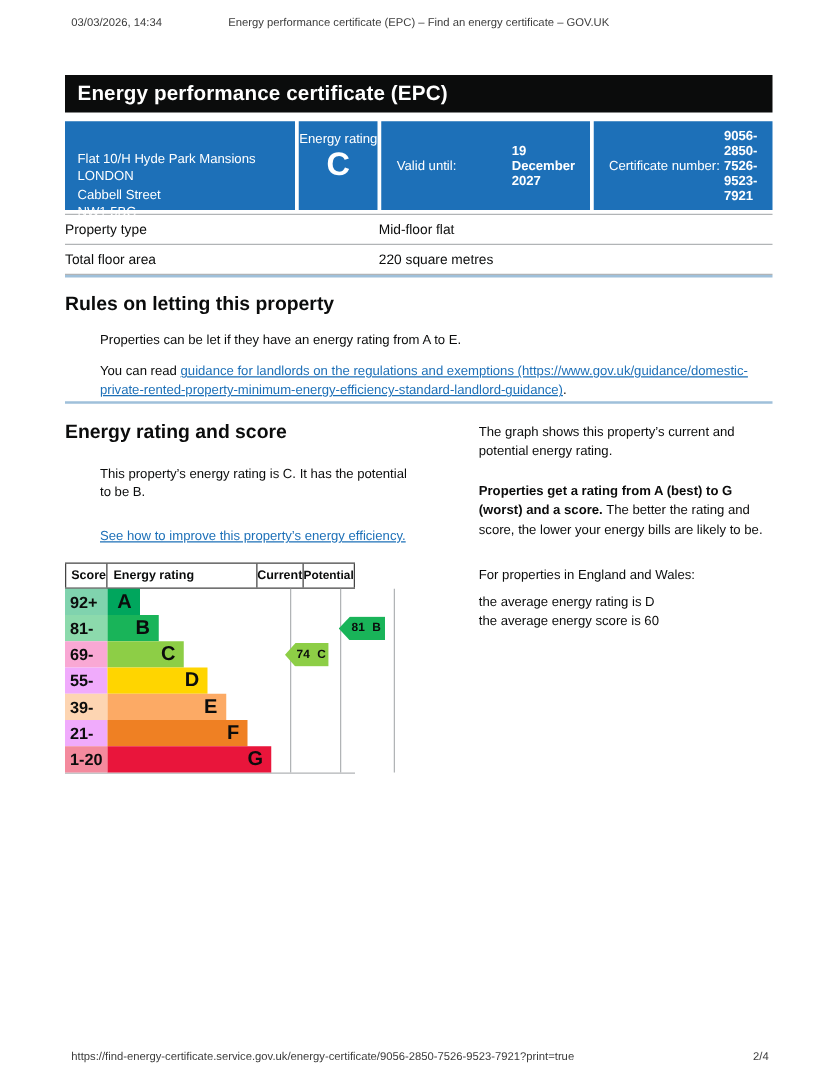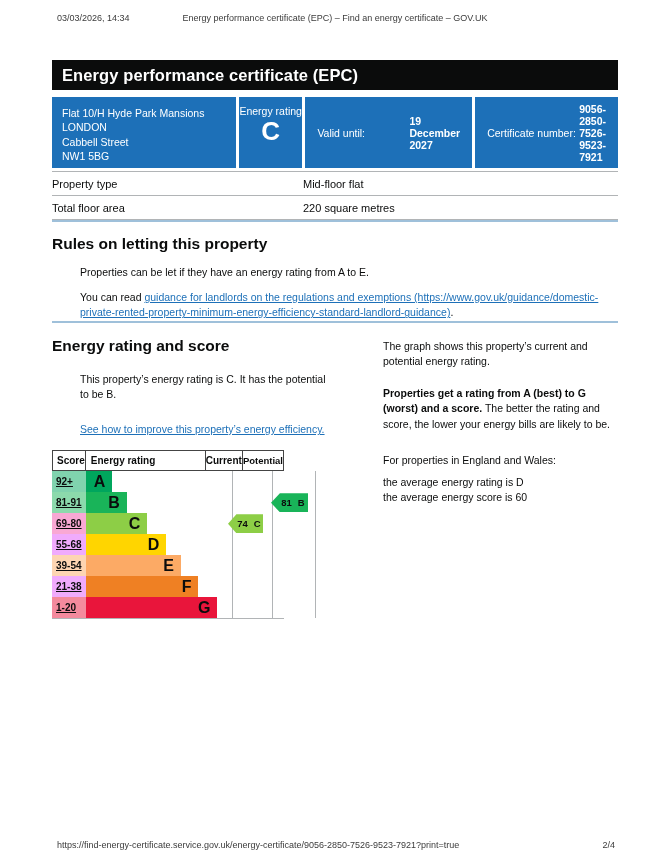--- a/index.html
+++ b/index.html
@@ -21,21 +21,21 @@
   .print-header .date{position:absolute;left:57px;top:0;}
   .print-header .doc-title{position:absolute;left:0;right:0;top:0;text-align:center;}
   .print-footer{position:absolute;top:840px;left:57px;right:55px;font-size:9px;color:#3b3b3b;display:flex;justify-content:space-between;}
   
   .content{position:absolute;top:60px;left:52px;width:566px;}
   .banner{background:var(--banner-bg);color:#fff;height:30px;display:flex;align-items:center;padding-left:10px;box-sizing:border-box;}
   .banner h1{margin:0;font-size:16.5px;font-weight:bold;letter-spacing:.1px;}
   
   .panel{display:flex;gap:3px;margin-top:7px;height:71px;}
   .panel .box{background:var(--govuk-blue);color:#fff;box-sizing:border-box;}
-  .panel-address{width:232px;padding:9px 10px;font-size:10.5px;line-height:1.38;}
+  .panel-address{width:232px;padding:23px 10px;font-size:10.5px;line-height:1.38;}
   .panel-rating{width:82px;text-align:center;padding-top:8px;}
   .panel-rating .lbl{font-size:10.5px;}
   .panel-rating .big{font-size:26px;font-weight:bold;line-height:1.1;}
   .panel-right{flex:1;display:flex;gap:3px;}
   .panel-kv{flex:1;display:flex;align-items:center;padding:0 12px;font-size:10.5px;}
   .panel-kv .k{width:92px;flex:none;}
   .panel-kv .v{font-weight:bold;}
   
   .summary-table{margin-top:3px;font-size:11px;border-top:1px solid var(--border-gray);}
   .summary-row{display:flex;height:23px;align-items:center;border-bottom:1px solid var(--border-gray);}
@@ -66,21 +66,21 @@
   .chart-header{display:flex;height:19px;line-height:19px;font-size:10px;font-weight:bold;
     border-top:1px solid #444;border-bottom:1px solid #444;box-sizing:content-box;}
   .chart-header .hc{box-sizing:border-box;border-right:1px solid #444;}
   .chart-header .hc:first-child{border-left:1px solid #444;}
   .hc-score{width:35px;padding-left:4px;}
   .hc-rating{width:145px;padding-left:5px;}
   .hc-current{width:40px;text-align:center;}
   .hc-potential{width:44px;text-align:center;font-size:9.5px;}
   .chart-body{position:relative;border-bottom:1px solid var(--border-gray);}
   .chart-row{display:flex;height:21px;}
-  .score-cell{width:34px;flex:none;font-size:10px;font-weight:bold;line-height:21px;padding-left:4px;box-sizing:border-box;text-decoration:underline;}
+  .score-cell{width:34px;flex:none;font-size:13px;font-weight:bold;line-height:21px;padding-left:4px;box-sizing:border-box;}
   .bar-zone{width:146px;flex:none;}
   .band-bar{height:21px;display:flex;align-items:center;justify-content:flex-end;
     padding-right:7px;box-sizing:border-box;font-size:16px;font-weight:bold;color:#0b0c0c;}
   .vline{position:absolute;top:0;bottom:0;width:1px;background:var(--border-gray);}
   .arrow{position:absolute;height:19px;display:flex;align-items:center;justify-content:center;
     padding-left:7px;box-sizing:border-box;font-size:9.5px;font-weight:bold;color:#0b0c0c;
     clip-path:polygon(24% 0,100% 0,100% 100%,24% 100%,0 50%);}
   .arrow .band-letter{margin-left:6px;}
 </style>
 </head>

